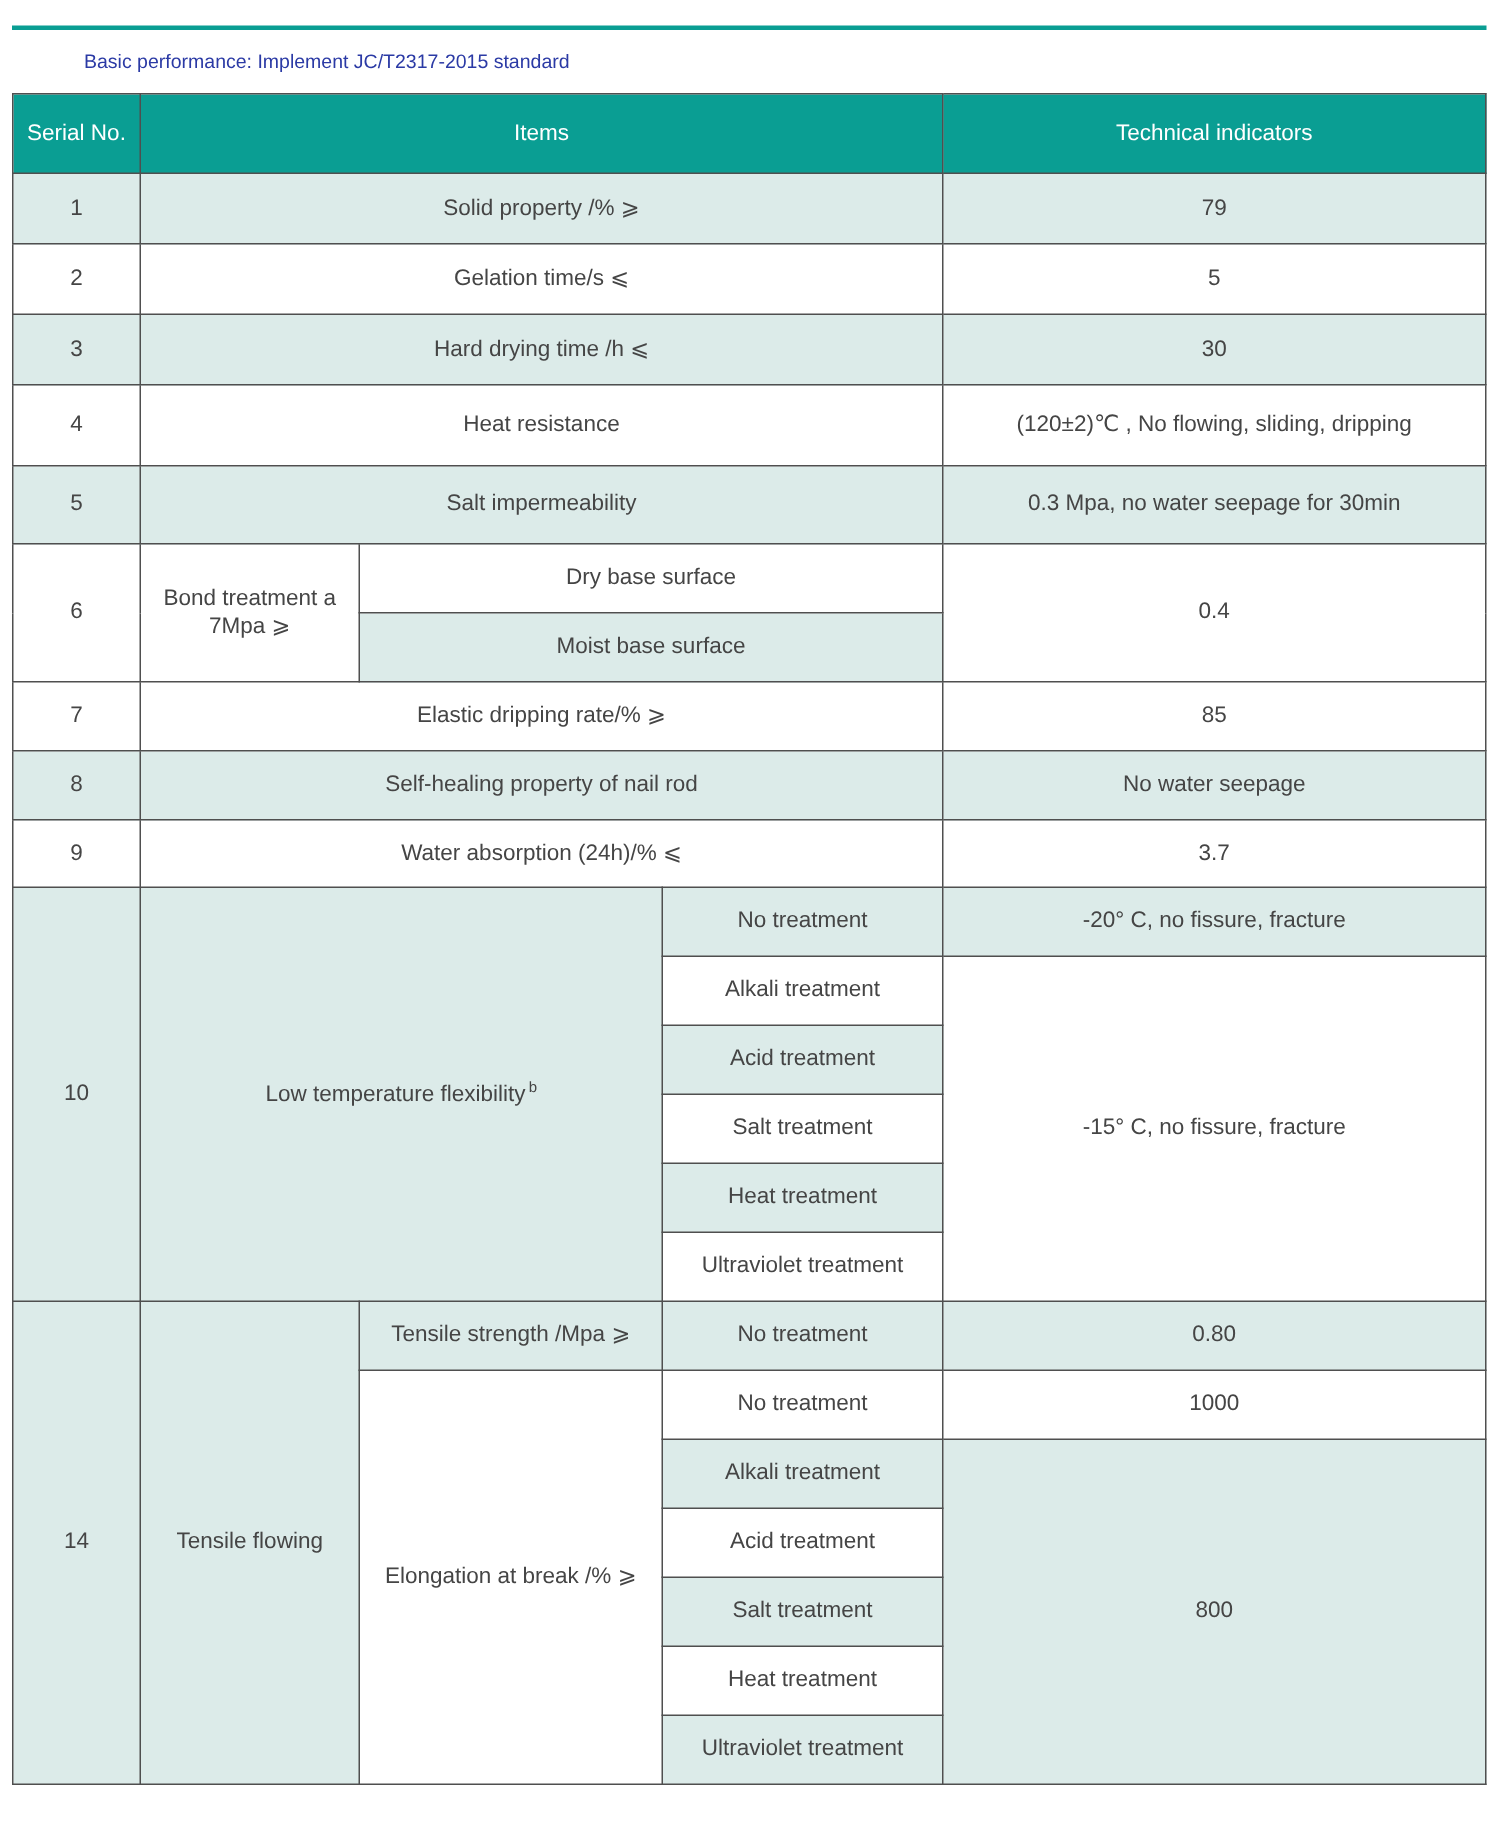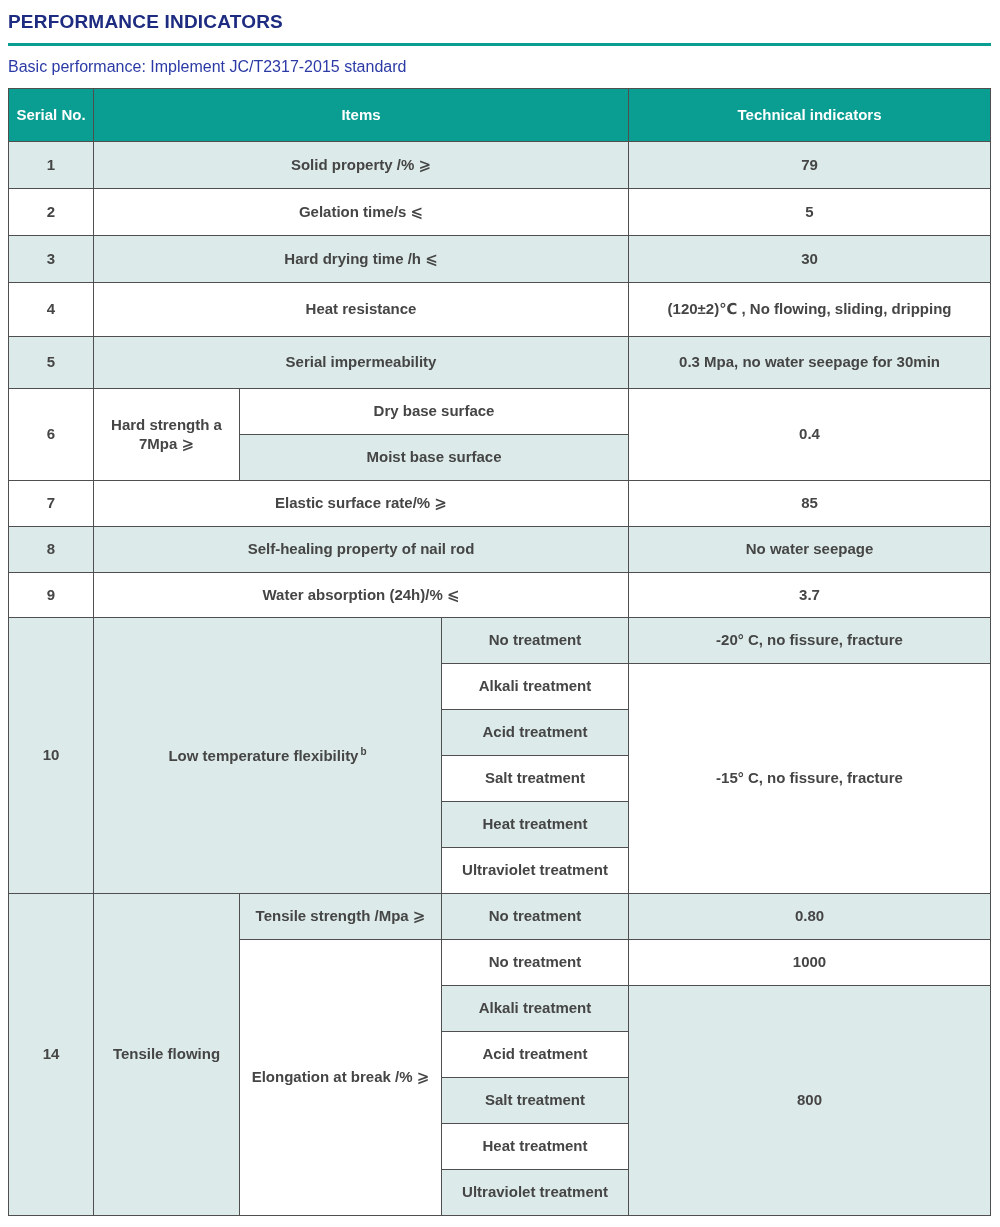--- a/index.html
+++ b/index.html
@@ -19,53 +19,53 @@
     color:var(--text);
   }
   .wrap{padding:8px 9px 0 8px;}
   .page-title{
     margin:2px 0 0 0;
     font-size:19px;line-height:24px;font-weight:bold;
     color:var(--title);letter-spacing:.2px;
   }
   .divider{height:3px;background:var(--accent);margin-top:9px;}
   .subtitle{
-    margin-top:12px;font-size:16px;line-height:18px;
+    margin-top:12px;font-size:13px;line-height:18px;
     color:var(--subtitle);
+    margin-left:48px;
   }
   table.spec{
     margin-top:12px;width:982px;
     border-collapse:collapse;table-layout:fixed;
   }
   .spec th,.spec td{
     border:1px solid var(--border);
     text-align:center;vertical-align:middle;
     font-size:15px;color:var(--text);
-    padding:2px 6px;font-weight:bold;
+    padding:2px 6px;font-weight:normal;
     line-height:1.25;
   }
   .spec thead th{
     background:var(--accent);color:var(--header_text);
     font-size:15px;
   }
   .tint{background:var(--row_tint);}
   .hh{height:53px;}
   .h45{height:45px;}
   .h46{height:46px;}
   .h47{height:47px;}
   .h52{height:52px;}
   .h54{height:54px;}
   .ln{display:block;}
   sup{font-size:10px;margin-left:2px;}
 </style>
 </head>
 <body>
 
 <div class="wrap">
-  <h1 class="page-title">PERFORMANCE INDICATORS</h1>
   <div class="divider"></div>
   <div class="subtitle">Basic performance: Implement JC/T2317-2015 standard</div>
 
   <table class="spec">
     <colgroup>
       <col style="width:85px">
       <col style="width:146px">
       <col style="width:202px">
       <col style="width:187px">
       <col style="width:362px">
@@ -98,40 +98,40 @@
       </tr>
 
       <tr class="h54">
         <td>4</td>
         <td colspan="3">Heat resistance</td>
         <td>(120±2)℃ , No flowing, sliding, dripping</td>
       </tr>
 
       <tr class="h52">
         <td class="tint">5</td>
-        <td class="tint" colspan="3">Serial impermeability</td>
+        <td class="tint" colspan="3">Salt impermeability</td>
         <td class="tint">0.3 Mpa, no water seepage for 30min</td>
       </tr>
 
       <tr class="h46">
         <td rowspan="2">6</td>
         <td rowspan="2">
-          <span class="ln">Hard strength a</span>
+          <span class="ln">Bond treatment a</span>
           <span class="ln">7Mpa ⩾</span>
         </td>
         <td colspan="2">Dry base surface</td>
         <td rowspan="2">0.4</td>
       </tr>
       <tr class="h46">
         <td class="tint" colspan="2">Moist base surface</td>
       </tr>
 
       <tr class="h46">
         <td>7</td>
-        <td colspan="3">Elastic surface rate/% ⩾</td>
+        <td colspan="3">Elastic dripping rate/% ⩾</td>
         <td>85</td>
       </tr>
 
       <tr class="h46">
         <td class="tint">8</td>
         <td class="tint" colspan="3">Self-healing property of nail rod</td>
         <td class="tint">No water seepage</td>
       </tr>
 
       <tr class="h45">

